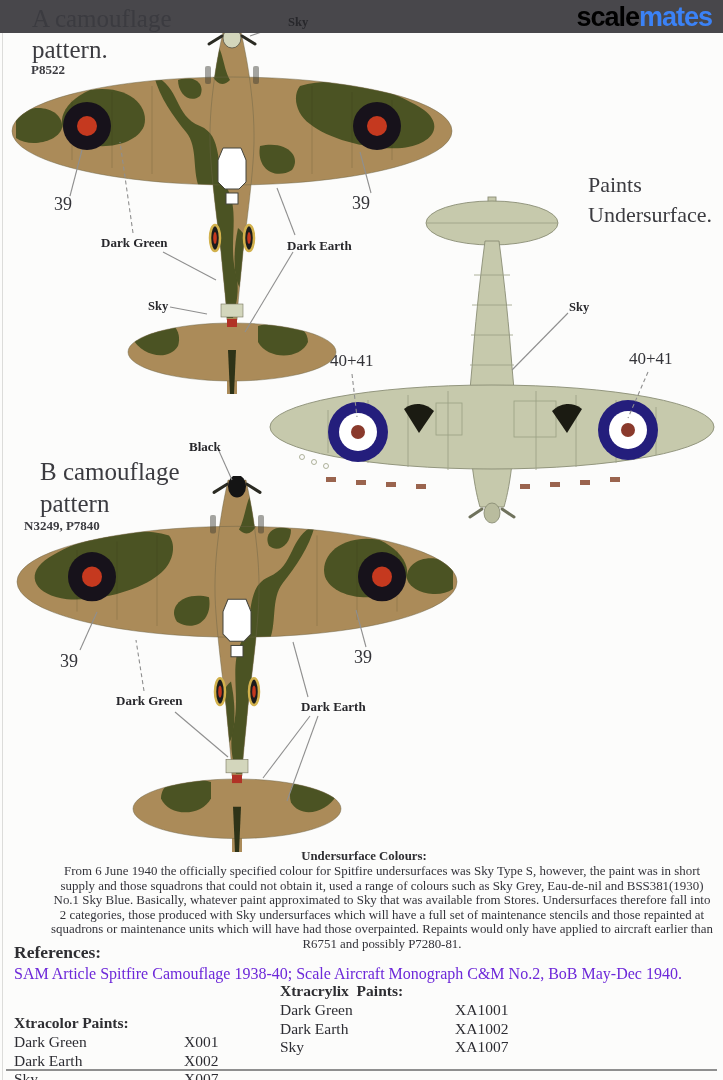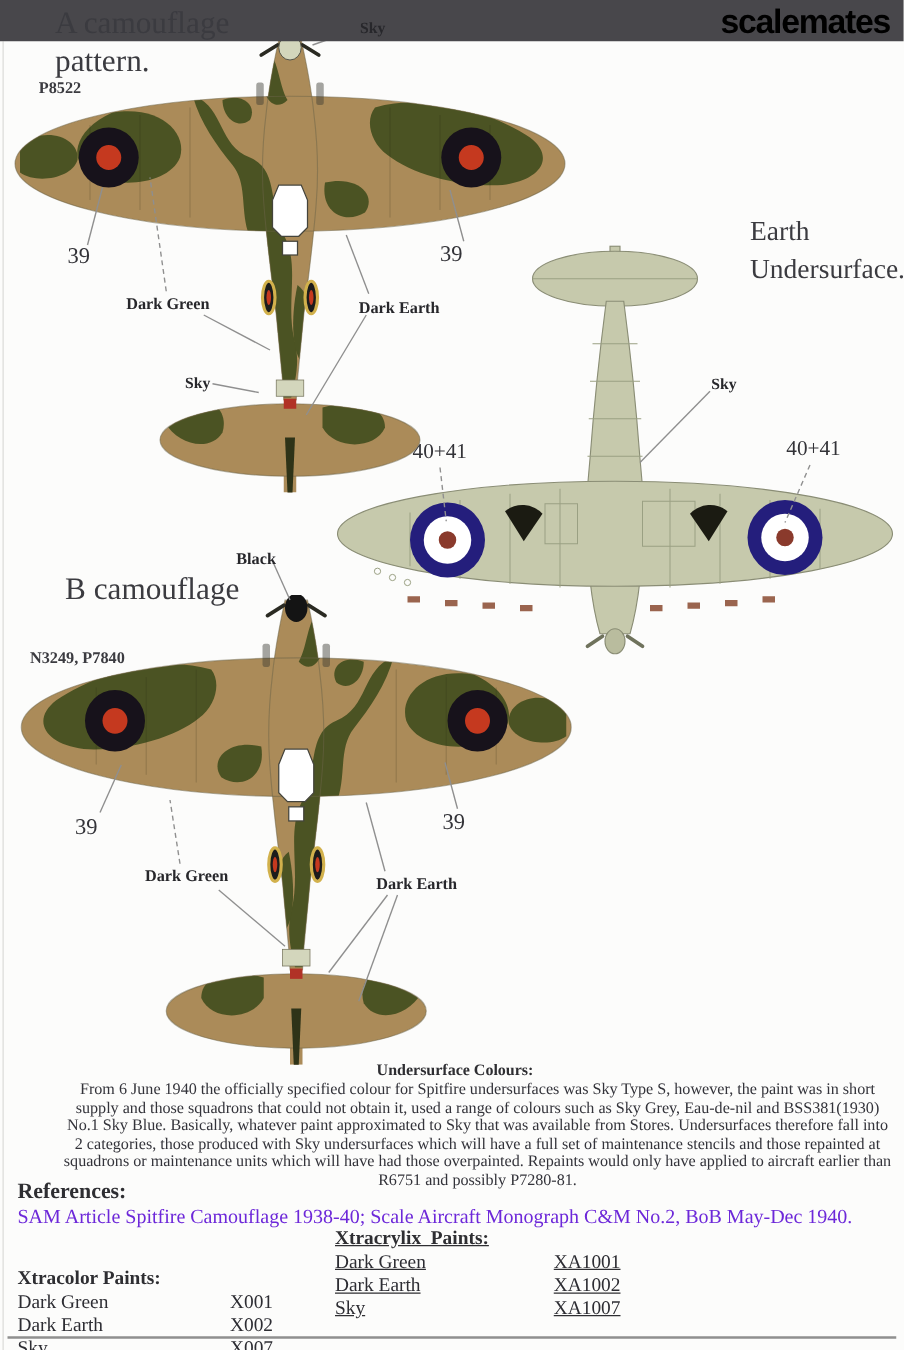--- a/index.html
+++ b/index.html
@@ -8,37 +8,37 @@
     background:#fcfcfb;
     font-family:"Liberation Serif", serif;
     color:#2e2e32;
   }
   .abs{position:absolute;}
   
   .band{left:0;top:0;width:723px;height:33px;background:#48474b;z-index:3;}
   .brand{right:11px;top:2px;z-index:4;font-family:"Liberation Sans",sans-serif;
          font-weight:bold;font-size:27px;letter-spacing:-1px;}
   .brand .sc{color:#000000;}
-  .brand .mt{color:#000000;}
+  .brand .mt{color:#3b82f6;}
   
-  .title{font-size:25px;line-height:31px;color:#3b3b40;z-index:5;margin-left:12px;}
+  .title{font-size:25px;line-height:31px;color:#3b3b40;z-index:5;}
   .serial{font-weight:bold;font-size:13px;color:#3b3b40;z-index:5;}
   .lbl{font-weight:bold;font-size:13px;color:#27272b;z-index:5;}
   .num{font-size:18px;color:#333338;z-index:5;}
   .figure-layer{left:0;top:0;width:723px;height:862px;z-index:1;}
   .leads{left:0;top:0;width:723px;height:862px;z-index:2;pointer-events:none;}
   
   .notes{left:14px;top:849px;width:700px;z-index:5;text-align:center;}
   .notes-h{font-weight:bold;font-size:12.8px;line-height:14px;}
   .notes-p{font-size:12.9px;line-height:14.6px;margin-top:1px;color:#33333a;margin-left:36px;}
   .refs-h{left:14px;top:942px;font-weight:bold;font-size:17.5px;z-index:5;}
   .refs-p{left:14px;top:965px;width:700px;font-size:16px;z-index:5;color:#6d28d9;}
   .paints{top:982px;z-index:5;}
   .paints.left{left:14px;width:245px;margin-top:32px;}
-  .paints.right{left:268px;width:300px;text-decoration:underline;}
+  .paints.right{left:280px;width:300px;}
   .paint-head{font-weight:bold;font-size:15.5px;white-space:pre-wrap;}
   .paint-row{display:flex;font-size:15.5px;line-height:17.5px;margin-top:1px;color:#2d2d33;}
   .paint-row .nm{width:170px;}
   .paints.right .paint-row .nm{width:175px;}
   .bottom-rule{left:6px;top:1069px;width:711px;height:2px;background:#8f8f8f;z-index:5;}
   .scan-edge{left:2px;top:33px;width:1px;height:1047px;background:#dcdcda;z-index:0;}
   svg{display:block;}
 </style>
 </head>
 <body>
@@ -208,30 +208,31 @@
 </div>
 <div class="abs serial" style="left:31px;top:62px">P8522</div>
 <div class="abs lbl" style="left:288px;top:15px;font-size:12.5px">Sky</div>
 <div class="abs num" style="left:54px;top:194px">39</div>
 <div class="abs num" style="left:352px;top:193px">39</div>
 <div class="abs lbl" style="left:101px;top:235px">Dark Green</div>
 <div class="abs lbl" style="left:287px;top:238px">Dark Earth</div>
 <div class="abs lbl" style="left:148px;top:299px;font-size:12.5px">Sky</div>
 
 <div class="abs title" style="left:588px;top:170px;font-size:22px;line-height:30px">
-  <div>Earth</div>
+  <div>Paints</div>
   <div>Undersurface.</div>
 </div>
 <div class="abs lbl" style="left:569px;top:300px;font-size:12.5px">Sky</div>
 <div class="abs num" style="left:330px;top:351px;font-size:17px">40+41</div>
 <div class="abs num" style="left:629px;top:349px;font-size:17px">40+41</div>
 
 <div class="abs lbl" style="left:189px;top:439px">Black</div>
 <div class="abs title" style="left:40px;top:456px;line-height:32px">
   <div>B camouflage</div>
+  <div>pattern</div>
 </div>
 <div class="abs serial" style="left:24px;top:518px">N3249, P7840</div>
 <div class="abs num" style="left:60px;top:651px">39</div>
 <div class="abs num" style="left:354px;top:647px">39</div>
 <div class="abs lbl" style="left:116px;top:693px">Dark Green</div>
 <div class="abs lbl" style="left:301px;top:699px">Dark Earth</div>
 
 <div class="abs notes">
   <div class="notes-h">Undersurface Colours:</div>
   <div class="notes-p">From 6 June 1940 the officially specified colour for Spitfire undersurfaces was Sky Type S, however, the paint was in short supply and those squadrons that could not obtain it, used a range of colours such as Sky Grey, Eau-de-nil and BSS381(1930) No.1 Sky Blue. Basically, whatever paint approximated to Sky that was available from Stores. Undersurfaces therefore fall into 2 categories, those produced with Sky undersurfaces which will have a full set of maintenance stencils and those repainted at squadrons or maintenance units which will have had those overpainted. Repaints would only have applied to aircraft earlier than R6751 and possibly P7280-81.</div>

